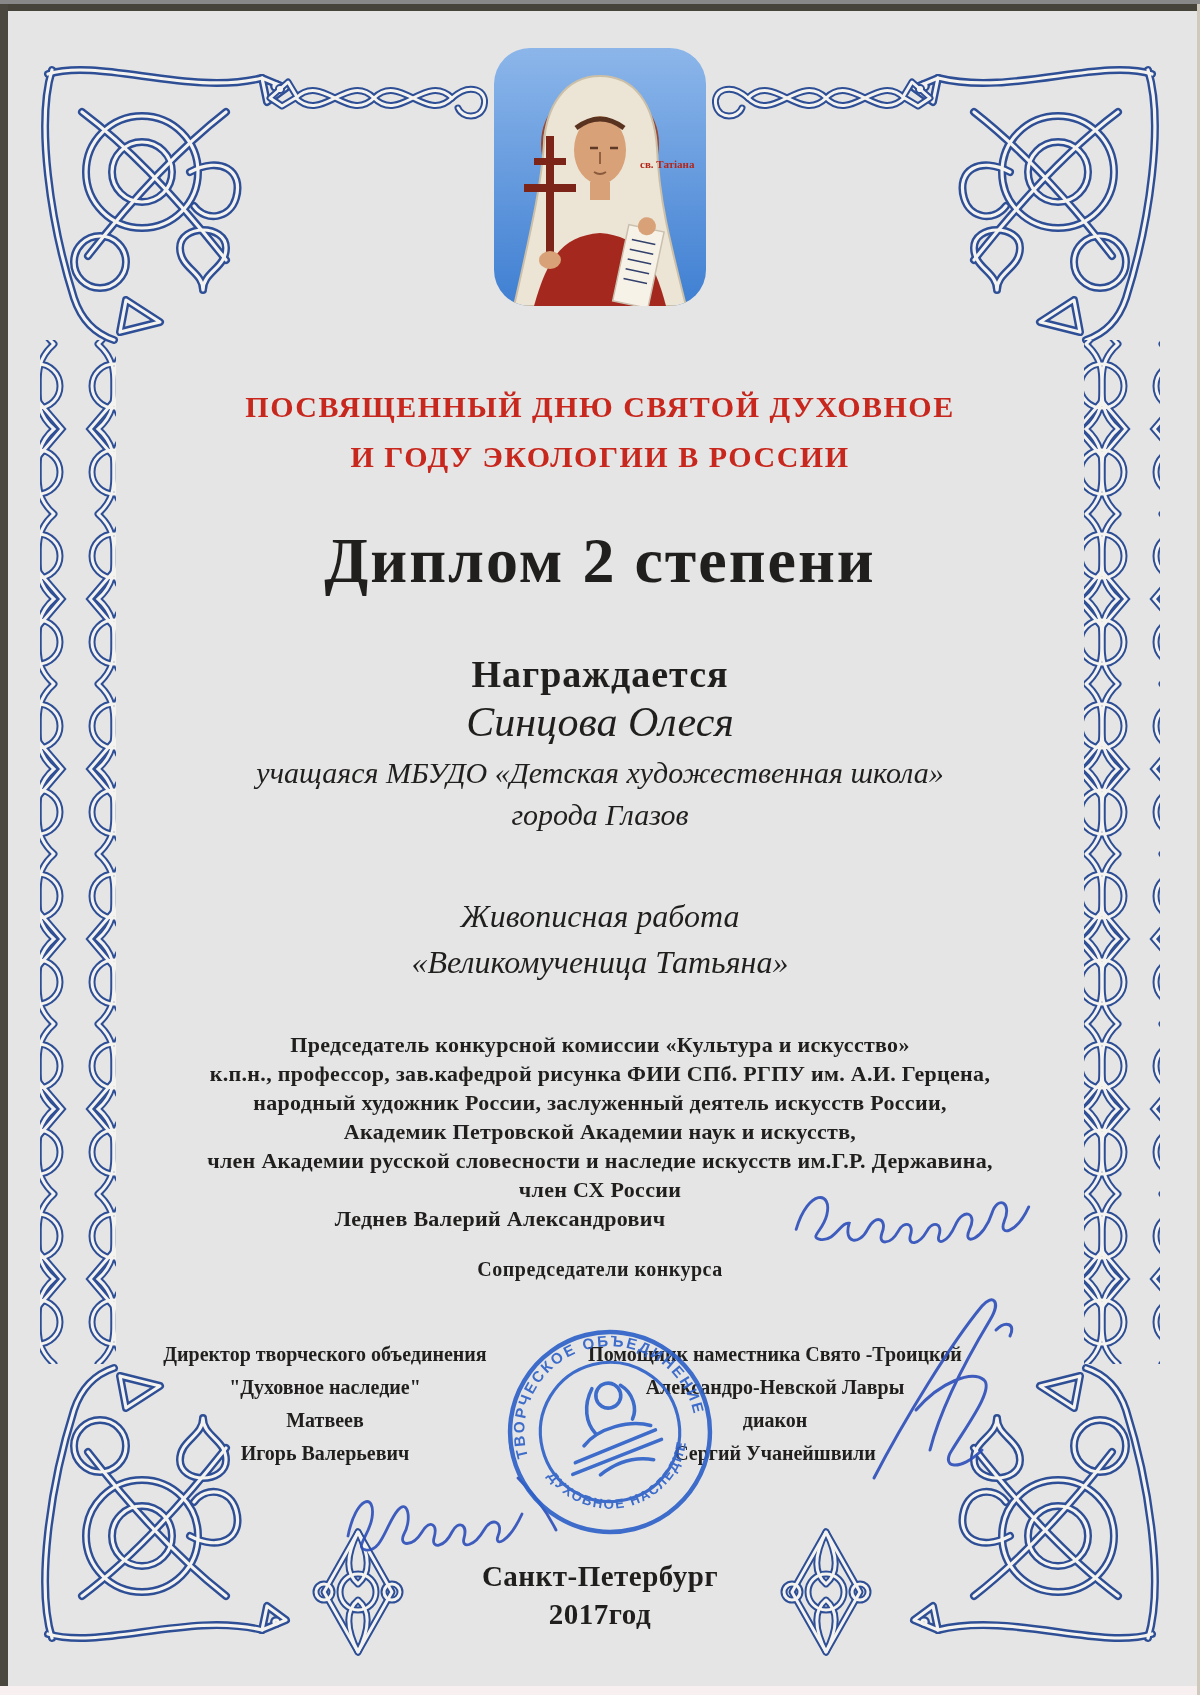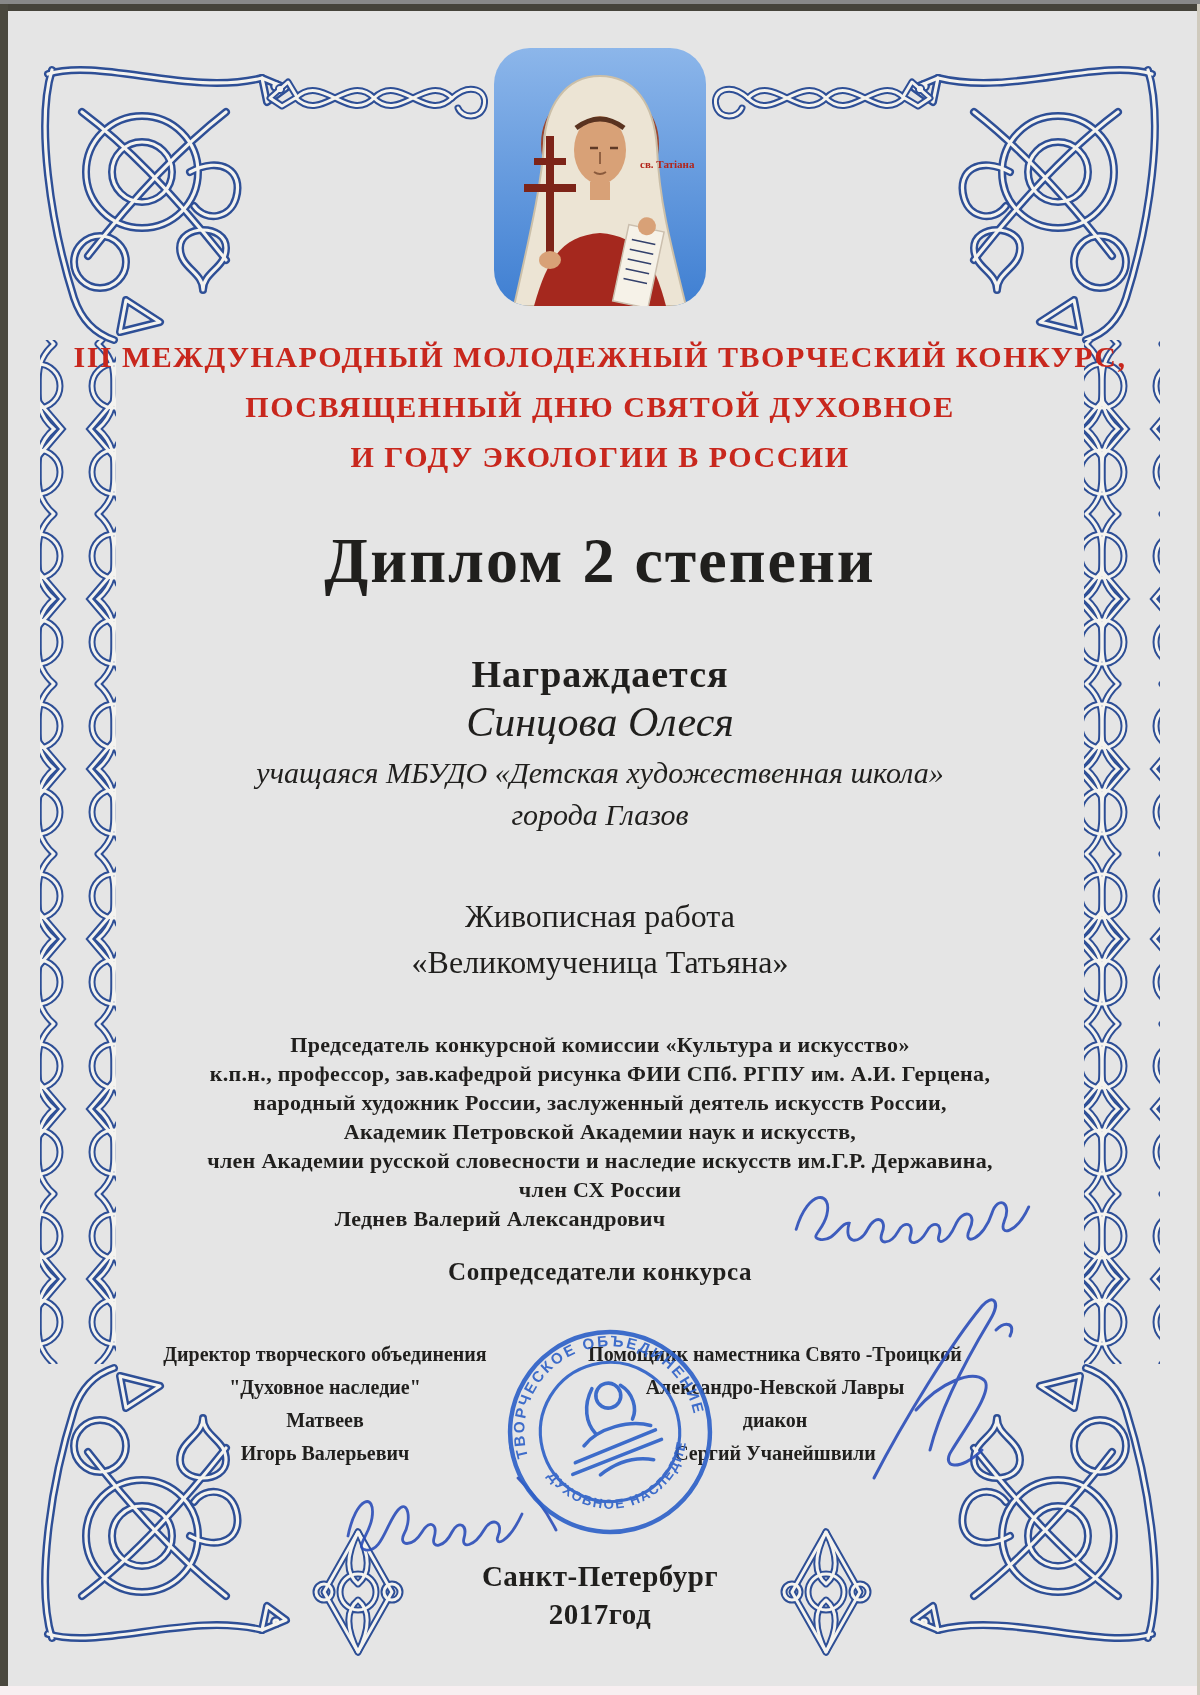--- a/index.html
+++ b/index.html
@@ -12,23 +12,23 @@
   .edge-left{position:absolute;left:0;top:0;width:8px;height:100%;background:#4a483e;z-index:6}
   .edge-bottom{position:absolute;left:0;bottom:0;width:100%;height:13px;background:#f8eff1;z-index:6}
   .edge-right{position:absolute;right:0;top:0;width:3px;height:100%;background:#cfcabd;z-index:6}
   .orn{position:absolute;left:0;top:0;width:1200px;height:1695px;z-index:1;pointer-events:none}
   .abs{position:absolute;left:0;width:100%;text-align:center;z-index:2}
   .red-line{color:var(--heading-red,#c8271d);font-weight:bold;font-size:30px;letter-spacing:1.5px}
   .diploma-title{font-weight:bold;font-size:64px;letter-spacing:2px}
   .awarded{font-weight:bold;font-size:38px;letter-spacing:1px}
   .name{font-style:italic;font-size:42px}
   .ital{font-style:italic;font-size:30px}
-  .work{font-size:32px}
+  .work{font-style:italic;font-size:32px}
   .chair-line{font-weight:bold;font-size:22px;line-height:29px;letter-spacing:.3px}
-  .cochairs{font-weight:bold;font-size:25px;letter-spacing:.5px}
+  .cochairs{font-weight:bold;font-size:20px;letter-spacing:.5px}
   .col{position:absolute;text-align:center;z-index:2;font-weight:bold;font-size:20px;line-height:33px}
   .cityyear{font-weight:bold;font-size:29px;letter-spacing:.5px}
   .icon-wrap{position:absolute;left:494px;top:44px;width:212px;height:258px;z-index:2}
   .sig{position:absolute;z-index:3}
   .stamp{position:absolute;left:494px;top:1312px;width:232px;height:232px;z-index:4;transform:rotate(-14deg);opacity:.92}
 </style>
 </head>
 <body>
 
 <div class="page">
@@ -139,21 +139,20 @@
         <g transform="translate(150,192) rotate(12)">
           <rect x="-18" y="-12" width="36" height="78" fill="#f6f2e8" stroke="#cbbfae" stroke-width="1.5"></rect>
           <path d="M-12,2 h24 M-12,12 h24 M-12,22 h24 M-12,32 h24 M-12,42 h24" stroke="#33406b" stroke-width="1.6"></path>
           <circle cx="0" cy="-14" r="9" fill="#d8a177"></circle>
         </g>
         <text x="146" y="120" font-size="11" font-weight="bold" fill="#b3251a" font-family="Liberation Serif, serif">св. Татіана</text>
       </g>
     </svg>
   </div>
 
-  <div class="abs red-line" style="top:336px">III МЕЖДУНАРОДНЫЙ МОЛОДЕЖНЫЙ ТВОРЧЕСКИЙ КОНКУРС,</div>
   <div class="abs red-line" style="top:386px">ПОСВЯЩЕННЫЙ ДНЮ СВЯТОЙ ДУХОВНОЕ</div>
   <div class="abs red-line" style="top:436px">И ГОДУ ЭКОЛОГИИ В РОССИИ</div>
 
   <div class="abs diploma-title" style="top:520px">Диплом 2 степени</div>
 
   <div class="abs awarded" style="top:648px">Награждается</div>
   <div class="abs name" style="top:694px">Синцова Олеся</div>
   <div class="abs ital" style="top:752px">учащаяся МБУДО «Детская художественная школа»</div>
   <div class="abs ital" style="top:794px">города Глазов</div>
 

